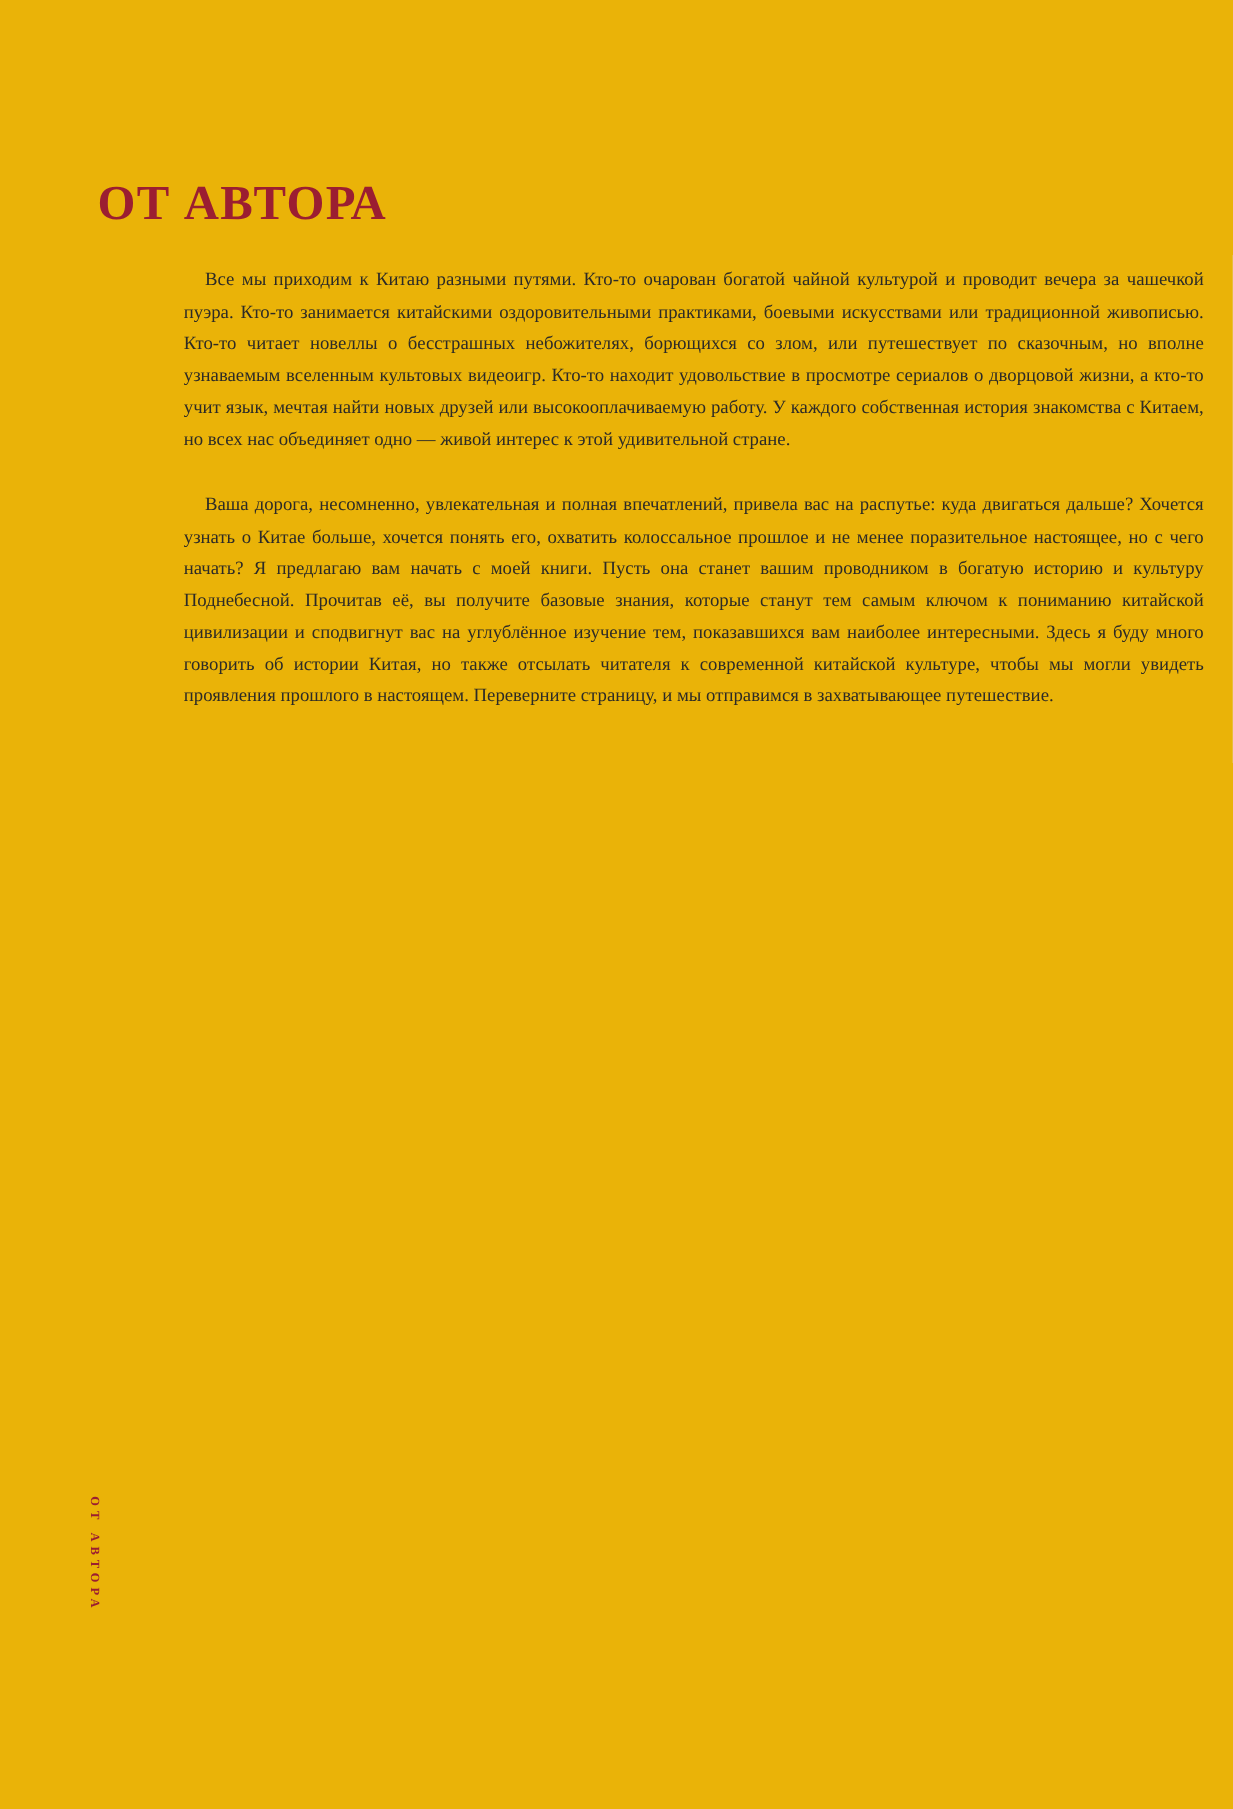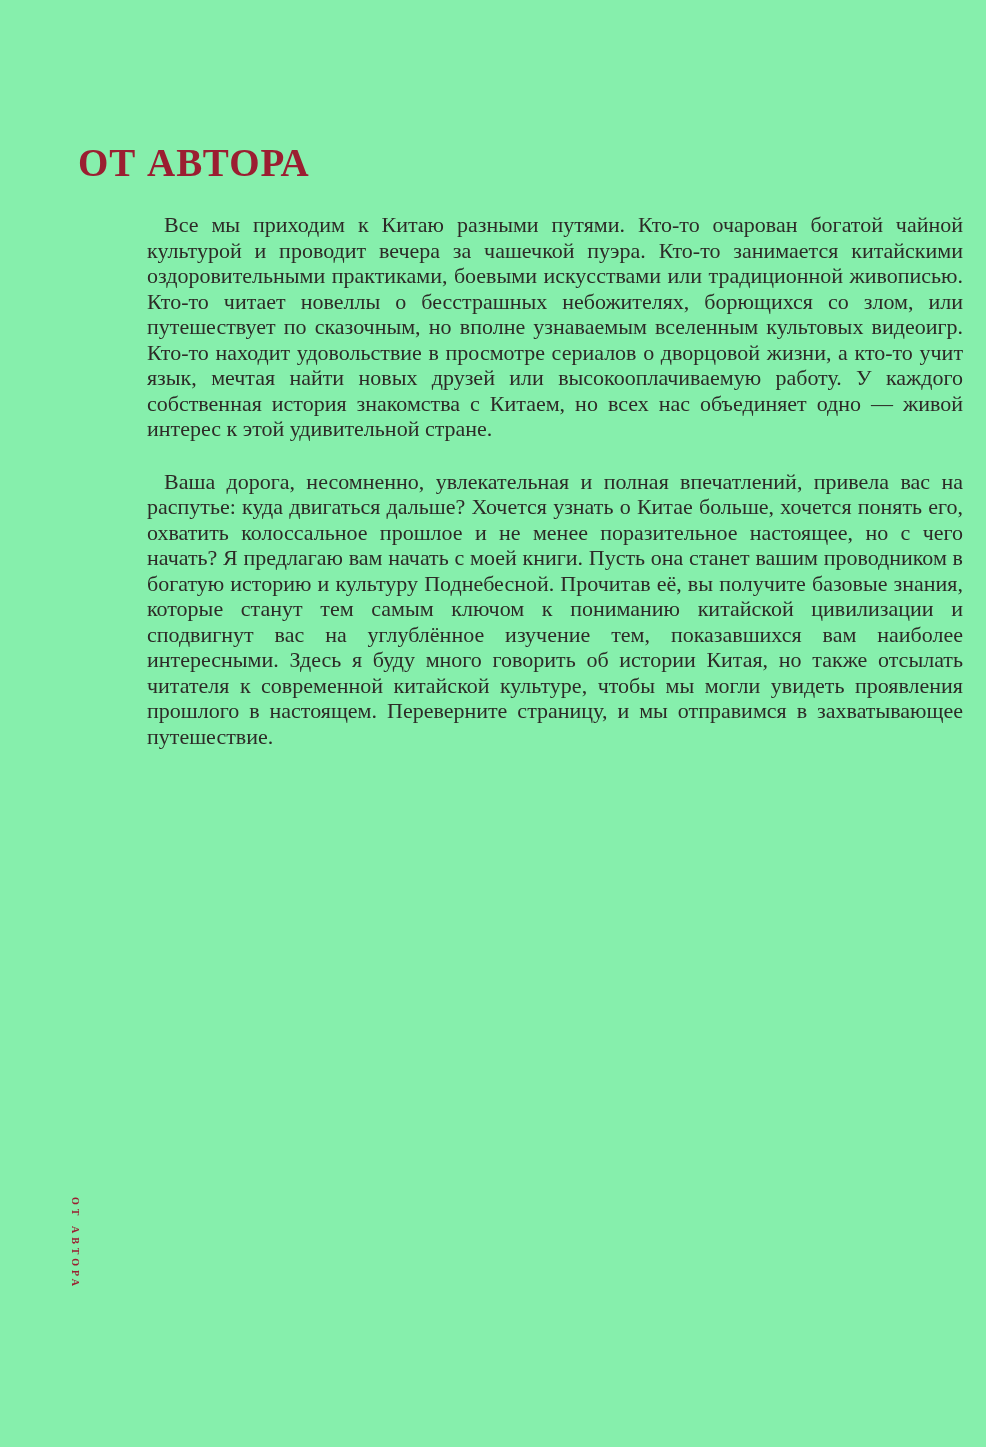--- a/index.html
+++ b/index.html
@@ -10,42 +10,42 @@
     width: 986px;
     height: 1447px;
     background: #e6e0d3;
     position: relative;
     overflow: hidden;
     font-family: "Liberation Serif", serif;
   }
   .page {
     position: absolute;
     inset: 0;
-    background: #86efac;
+    background: #eab308;
   }
   .chapter-title {
     position: absolute;
     left: 78px;
     top: 143px;
     margin: 0;
     font-family: "Liberation Serif", serif;
     font-size: 39px;
     line-height: 1;
     font-weight: bold;
     letter-spacing: 1px;
     color: #9b1e31;
     white-space: nowrap;
   }
   .body-text {
     position: absolute;
     left: 147px;
     top: 212px;
     width: 816px;
     color: #2d2b27;
-    font-size: 22px;
+    font-size: 15px;
     line-height: 25.5px;
     text-align: justify;
   }
   .body-text p {
     margin: 0 0 27px 0;
     text-indent: 17px;
   }
   .spine-label {
     position: absolute;
     left: 70px;

